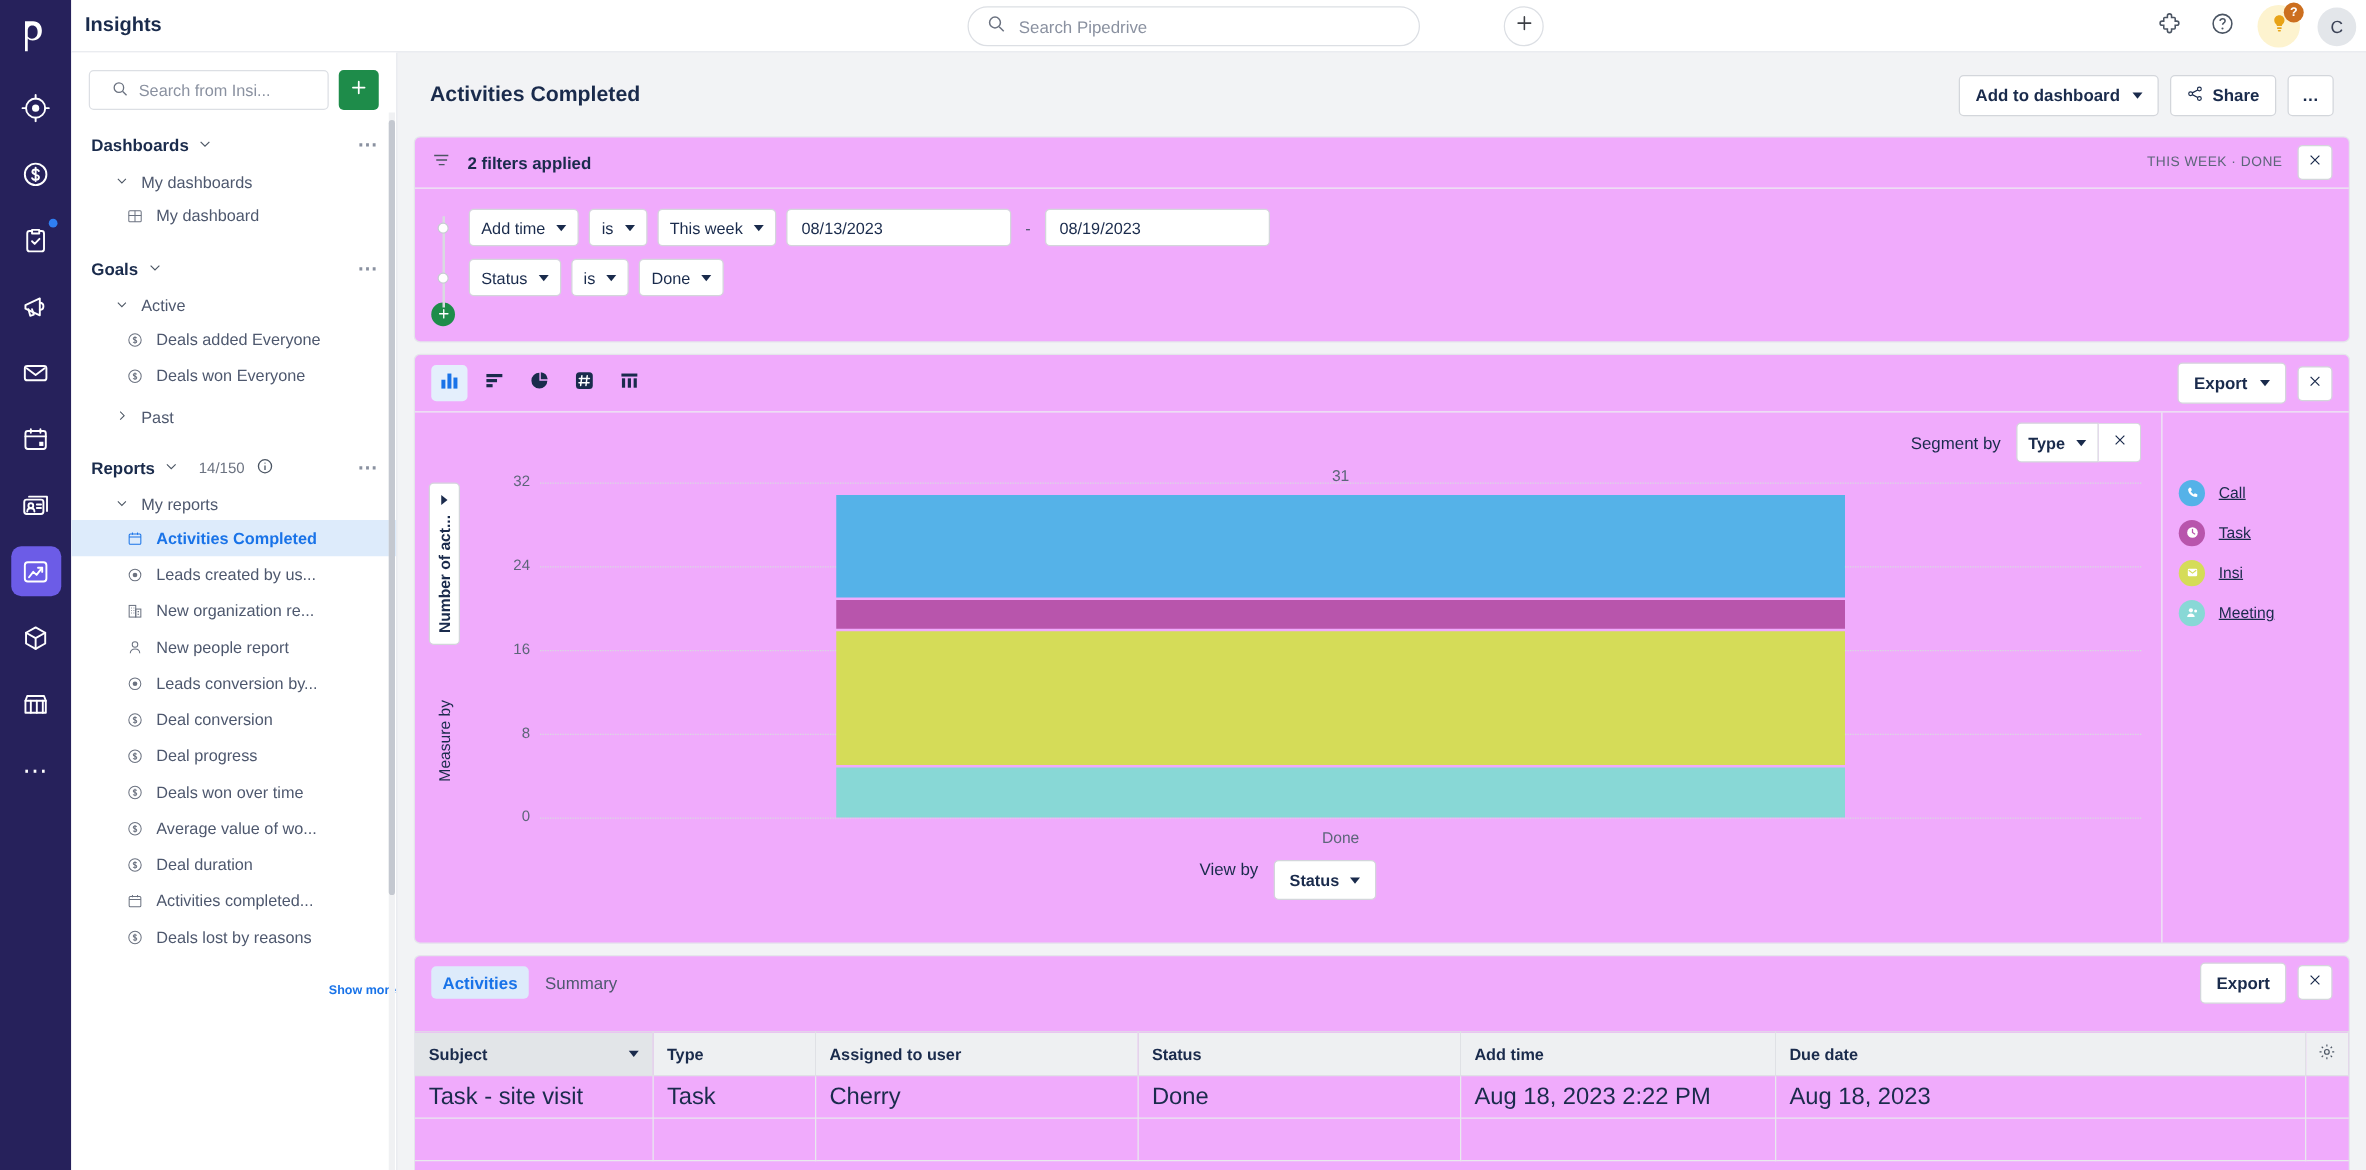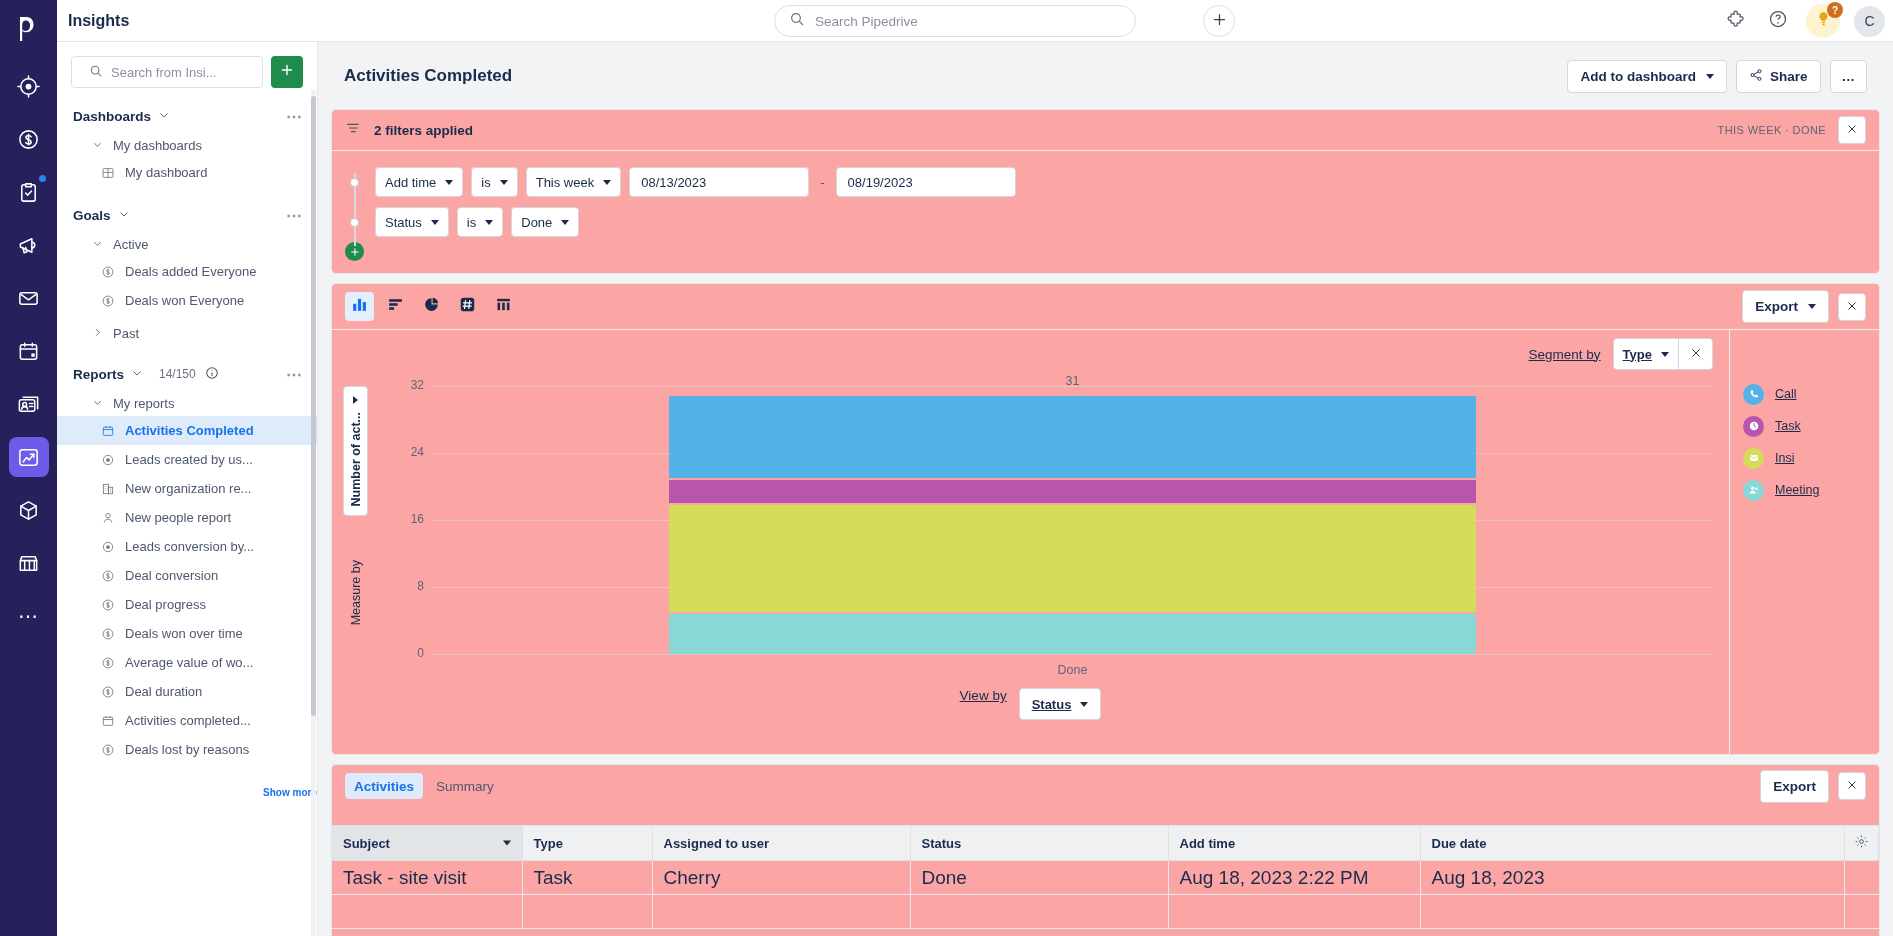--- a/index.html
+++ b/index.html
@@ -122,21 +122,21 @@
     font-weight: bold; margin-top: 23px; cursor: pointer; }
   .sb-scroll { position: absolute; right: 1px; top: 54px; width: 5px; height: 620px;
     background: #c4c8d0; border-radius: 3px; cursor: pointer; }
   .sb-scroll-track { position:absolute; right:1px; top:48px; width:5px; bottom:0;
     background:#f0f1f3; }
 
   
   .content { flex: 1 1 auto; min-width: 0; padding: 10px 13px 0 13px;
      display: flex; flex-direction: column; gap: 9px; overflow: hidden; }
 
-  .panel { background: #fca5a5; border: 1px solid #e4e6eb; border-radius: 5px; }
+  .panel { background: #f0abfc; border: 1px solid #e4e6eb; border-radius: 5px; }
 
   
   .rep-head { height: 48px; display: flex; align-items: center; padding: 0 13px;
      background: transparent; }
   .rep-title { font-size: 17px; font-weight: bold; color: #1a2b4c; }
   .rep-actions { margin-left: auto; display: flex; align-items: center; gap: 9px; }
   .btn {
     height: 33px; border: 1px solid #d3d6db; border-radius: 4px; background: #fff;
     display: flex; align-items: center; gap: 7px; padding: 0 12px;
     font-size: 13.5px; font-weight: bold; color: #1a2b4c; cursor: pointer;
@@ -186,21 +186,21 @@
   .chart-panel { display: flex; flex-direction: column; flex: 0 0 auto; }
   .chart-toolbar { height: 46px; display: flex; align-items: center; padding: 0 13px;
      border-bottom: 1px solid #eceef1; }
   .ctbtn { width: 29px; height: 29px; border-radius: 4px; display: flex;
     align-items: center; justify-content: center; margin-right: 7px; cursor: pointer; }
   .ctbtn.active { background: #e4effc; }
   .ctbtn svg { width: 17px; height: 17px; }
   .chart-toolbar-right { margin-left: auto; display: flex; align-items: center; gap: 9px; }
 
   .chart-area { display: flex; height: 424px; }
-  .chart-main { flex: 1 1 auto; position: relative; min-width: 0; text-decoration: underline; }
+  .chart-main { flex: 1 1 auto; position: relative; min-width: 0; }
   .segbar { height: 48px; display: flex; align-items: center; justify-content: flex-end;
     padding-right: 16px; gap: 12px; }
   .segbar-label { font-size: 13.5px; color: #1a2b4c; }
   .seg-combo { display: flex; align-items: center; }
   .seg-combo .sel { border-radius: 4px 0 0 4px; font-weight: bold; height: 32px; }
   .seg-combo .xbtn { border-radius: 0 4px 4px 0; border-left: none; height: 32px; width: 34px; }
 
   .plot { position: relative; height: 310px; }
   .ylabel-box {
     position: absolute; left: 11px; top: 8px; width: 25px; height: 130px;

